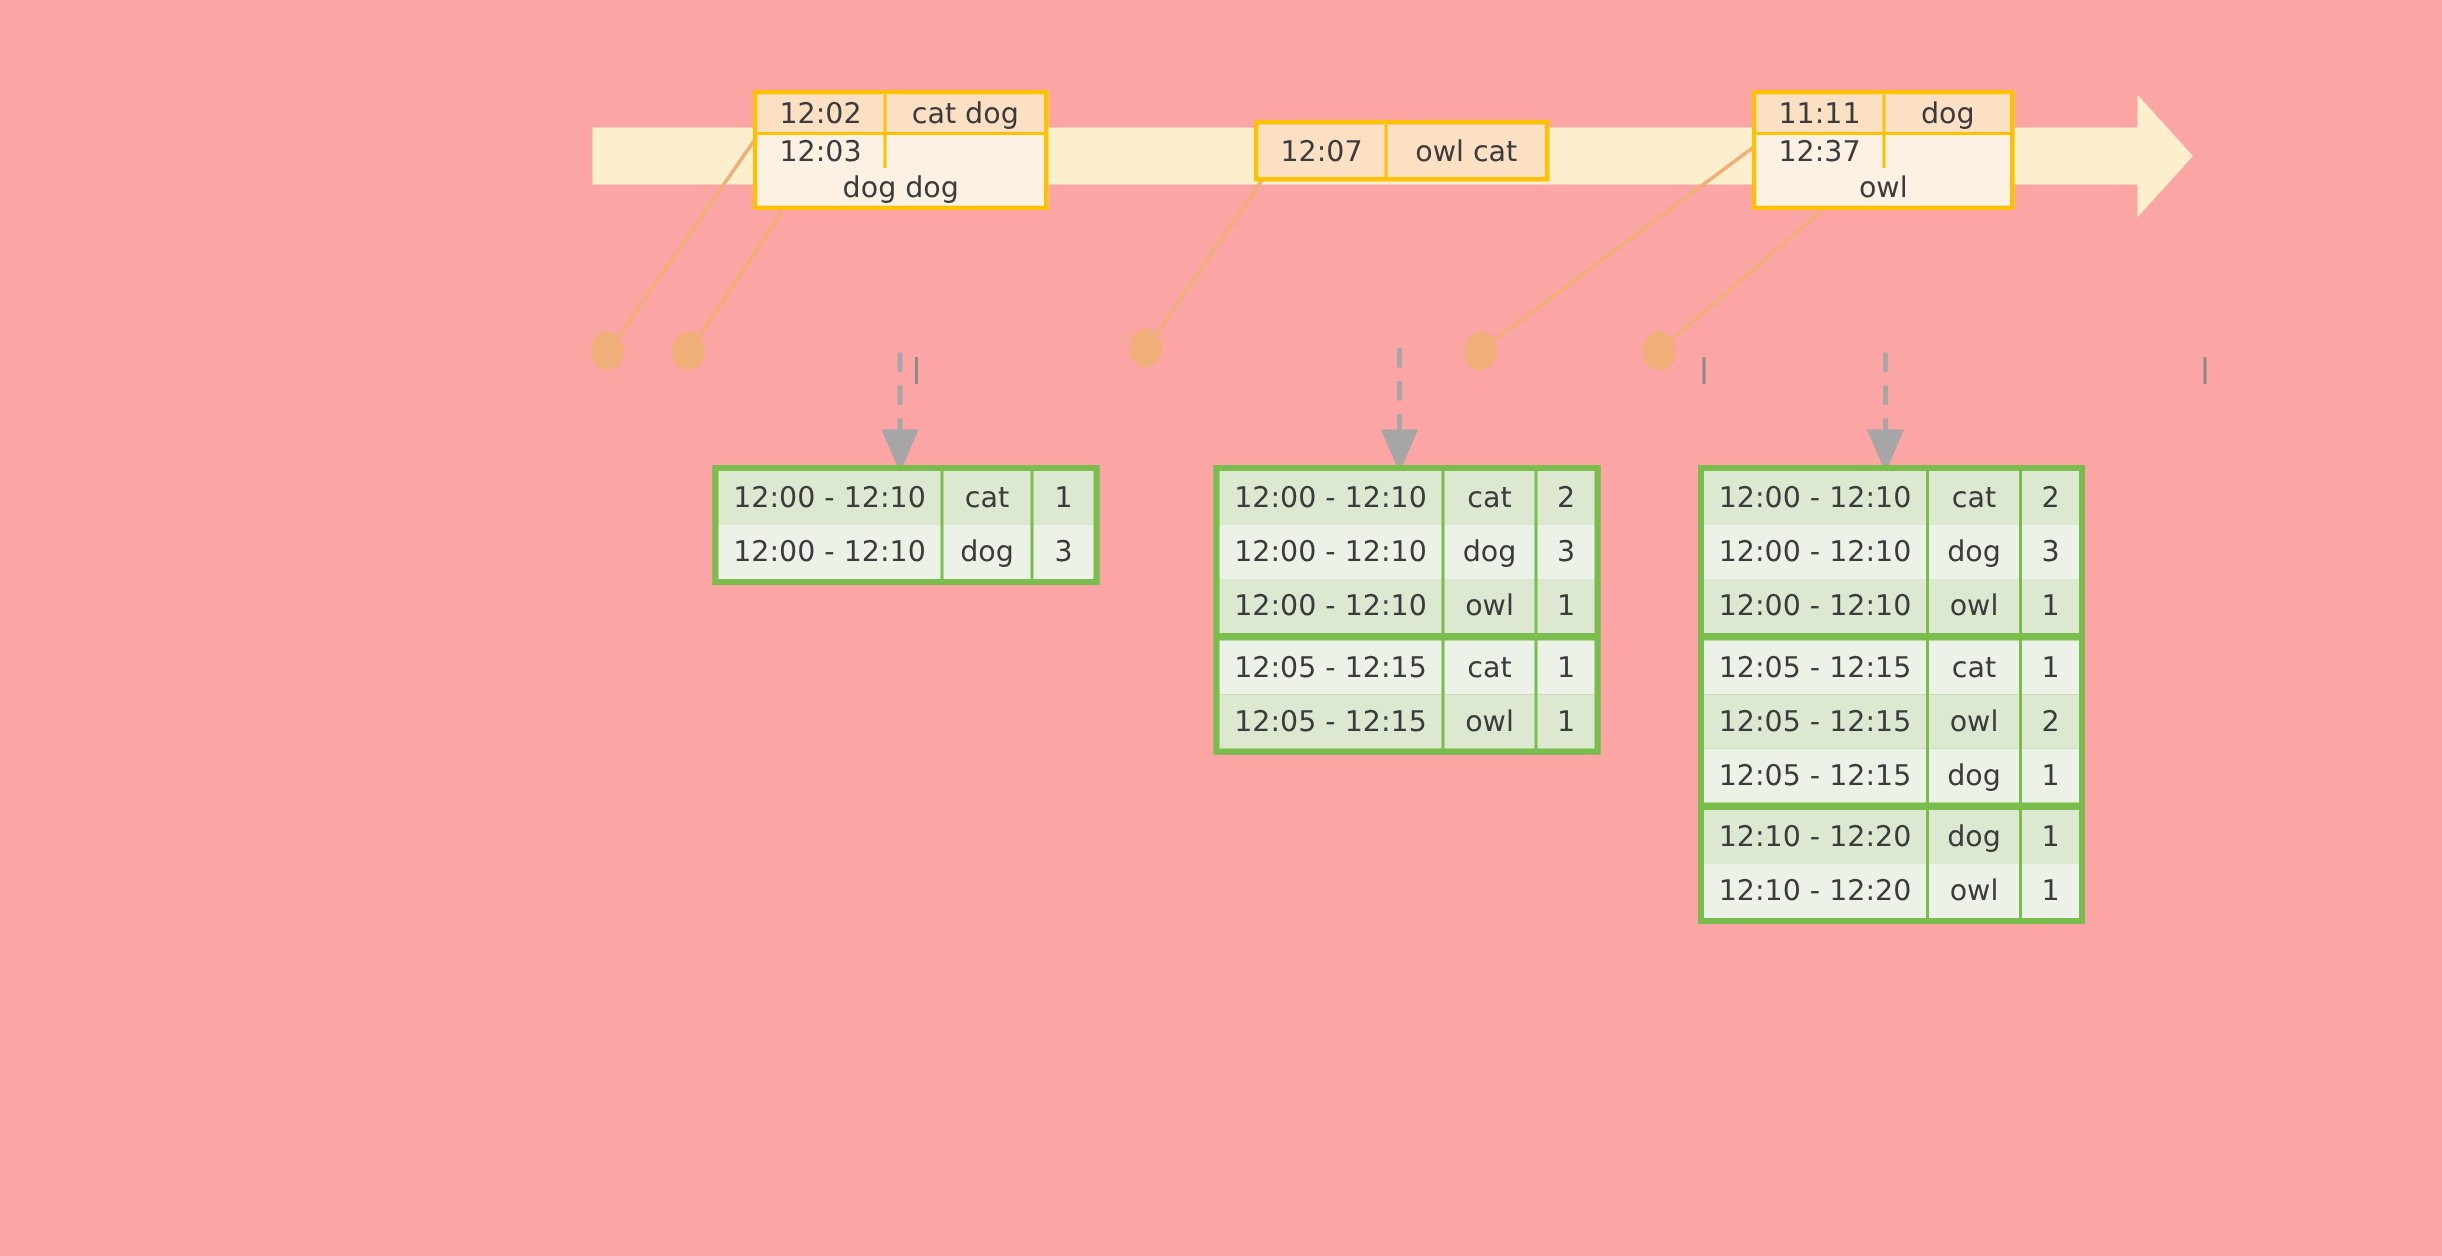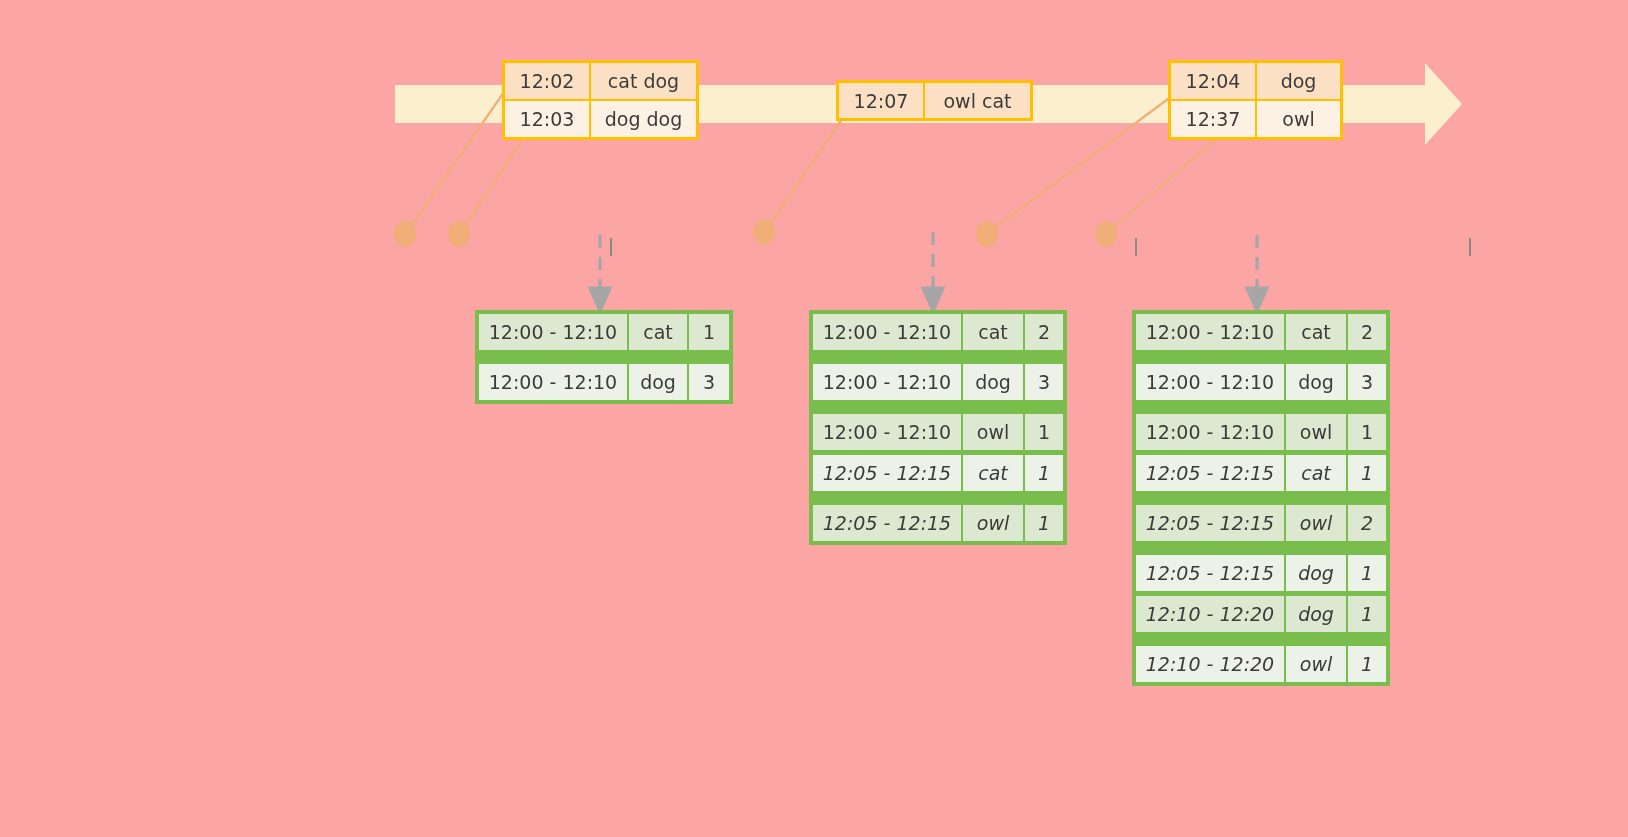--- a/index.html
+++ b/index.html
@@ -36,21 +36,21 @@
   .event-row {
     display: flex;
     flex-direction: row;
     flex: 1 1 auto;
     min-height: 0;
   }
   .event-row + .event-row {
     border-top: 2px solid #FFC000;
   }
   .event-row.shade-a { background: #FBE0C4; }
-  .event-row.shade-b { background: #FDF1E3; }
+  .event-row.shade-b { background: #FDF1E3; flex-direction: column; }
   .event-time {
     width: 86px;
     display: flex;
     align-items: center;
     justify-content: center;
     border-right: 2px solid #FFC000;
     font-size: 19px;
     color: #3b3b3b;
     box-sizing: border-box;
   }
@@ -68,22 +68,22 @@
   
   .result-table {
     position: absolute;
     border: 4px solid #79BE4C;
     background: #79BE4C;
     box-sizing: border-box;
     display: flex;
     flex-direction: column;
     gap: 2px;
   }
-  .result-group { display: flex; flex-direction: column; gap: 14px; }
-  .result-group + .result-group { margin-top: 3px; font-style: italic; }
+  .result-group { display: flex; flex-direction: column; gap: 0; }
+  .result-group + .result-group { margin-top: 3px; }
   .result-row {
     display: flex;
     flex-direction: row;
     height: 36px;
   }
   .result-row.shade-a { }
   .rt-cell {
     display: flex;
     align-items: center;
     justify-content: center;
@@ -164,21 +164,21 @@
 
   <div class="event-box" style="left:836px; top:80px; width:197px; height:41px;justify-content:center;">
     <div class="event-row shade-a">
       <div class="event-time">12:07</div>
       <div class="event-words">owl cat</div>
     </div>
   </div>
 
   <div class="event-box" style="left:1168px; top:60px; width:175px; height:80px;">
     <div class="event-row shade-a">
-      <div class="event-time">12:04</div>
+      <div class="event-time">11:11</div>
       <div class="event-words">dog</div>
     </div>
     <div class="event-row shade-b">
       <div class="event-time">12:37</div>
       <div class="event-words">owl</div>
     </div>
   </div>
 
   <div class="result-table t1" style="left:475px; top:310px;">
     <div class="result-group">

